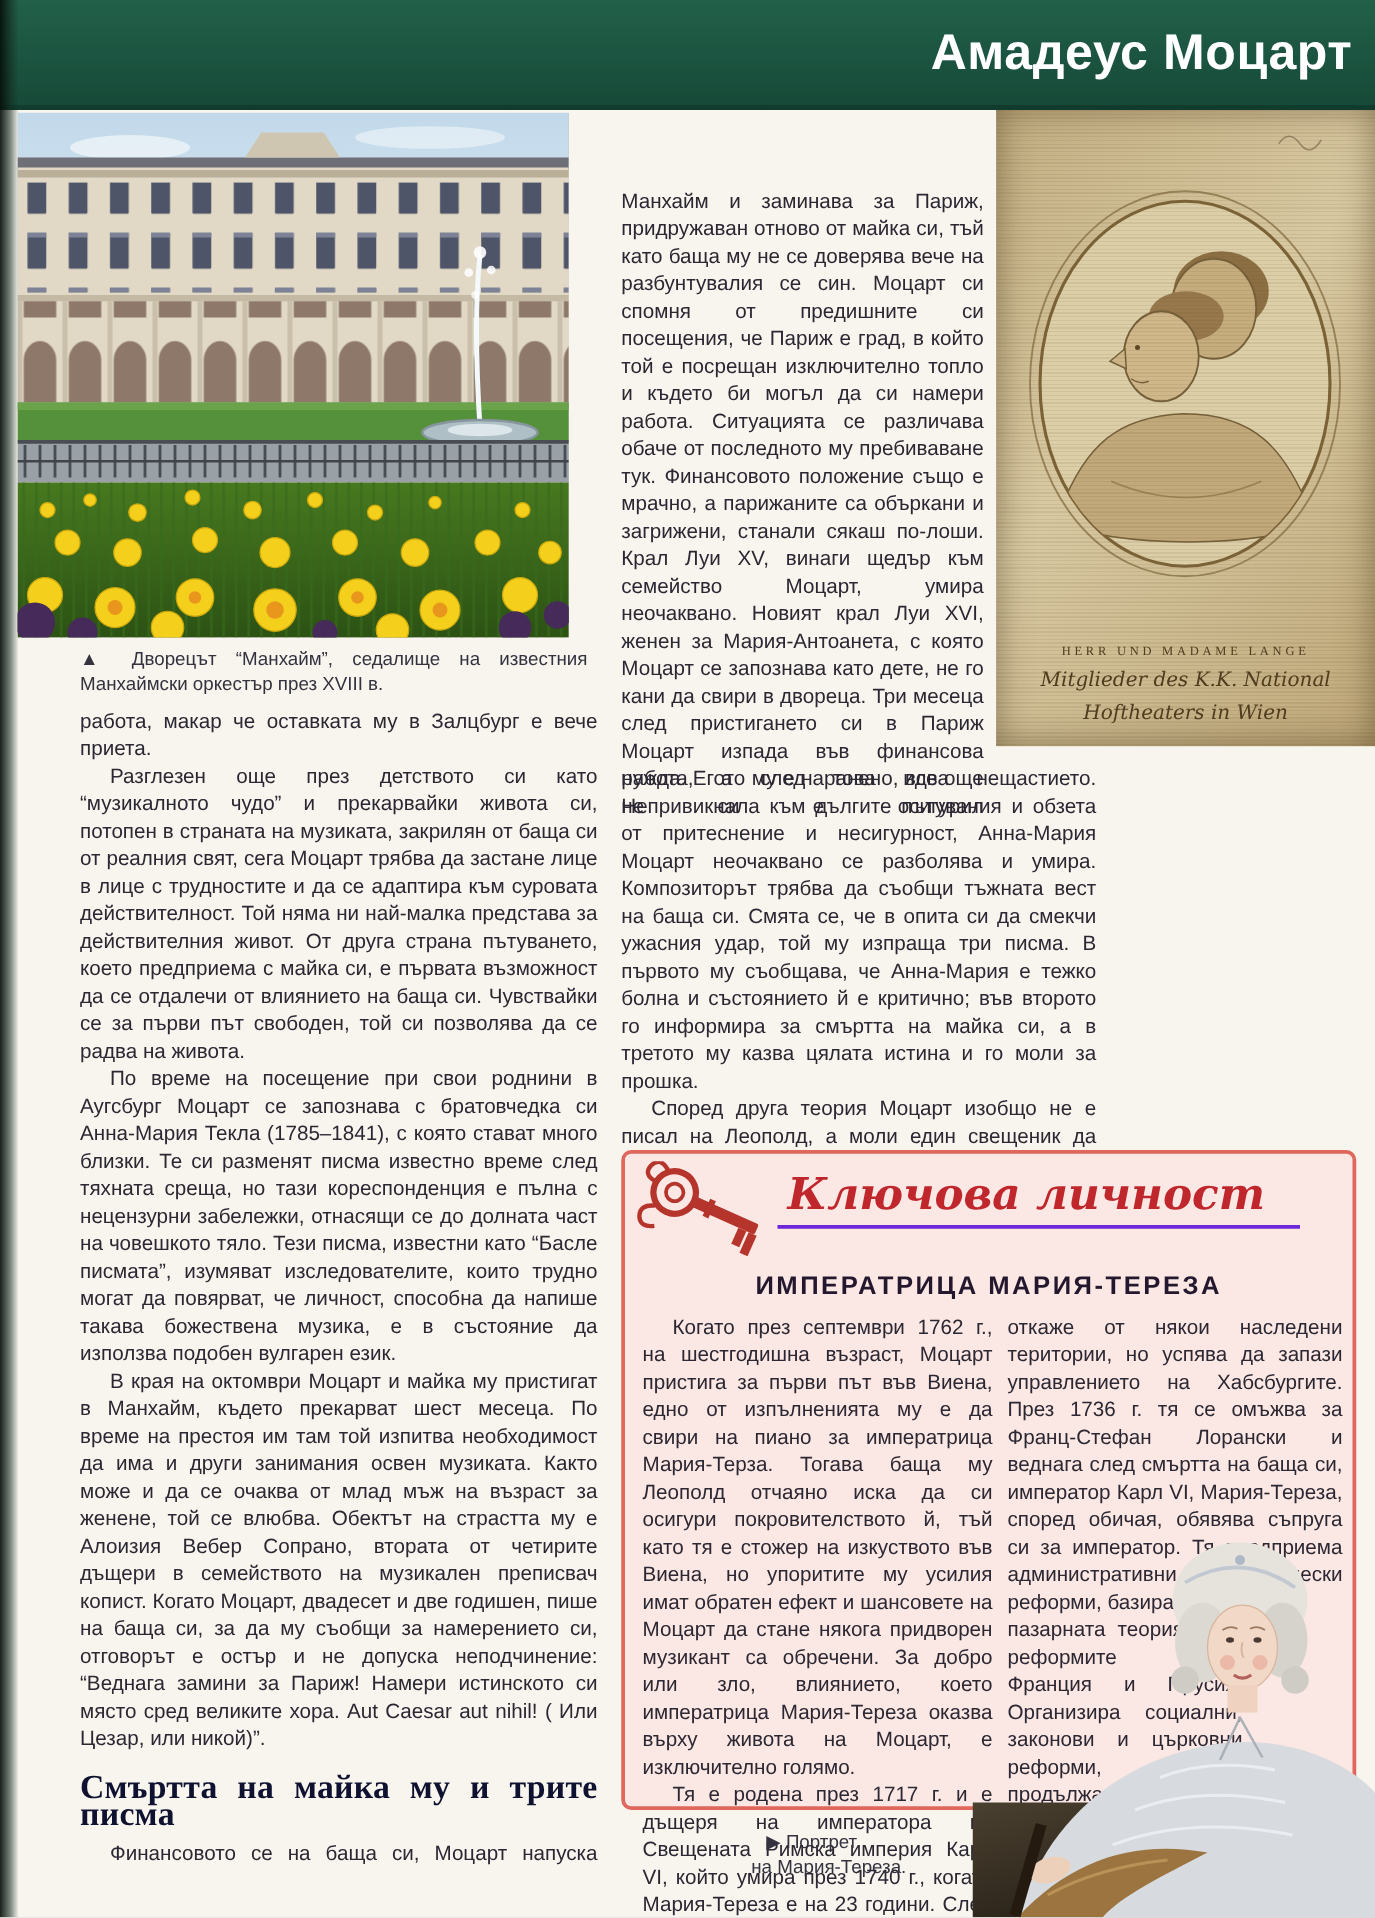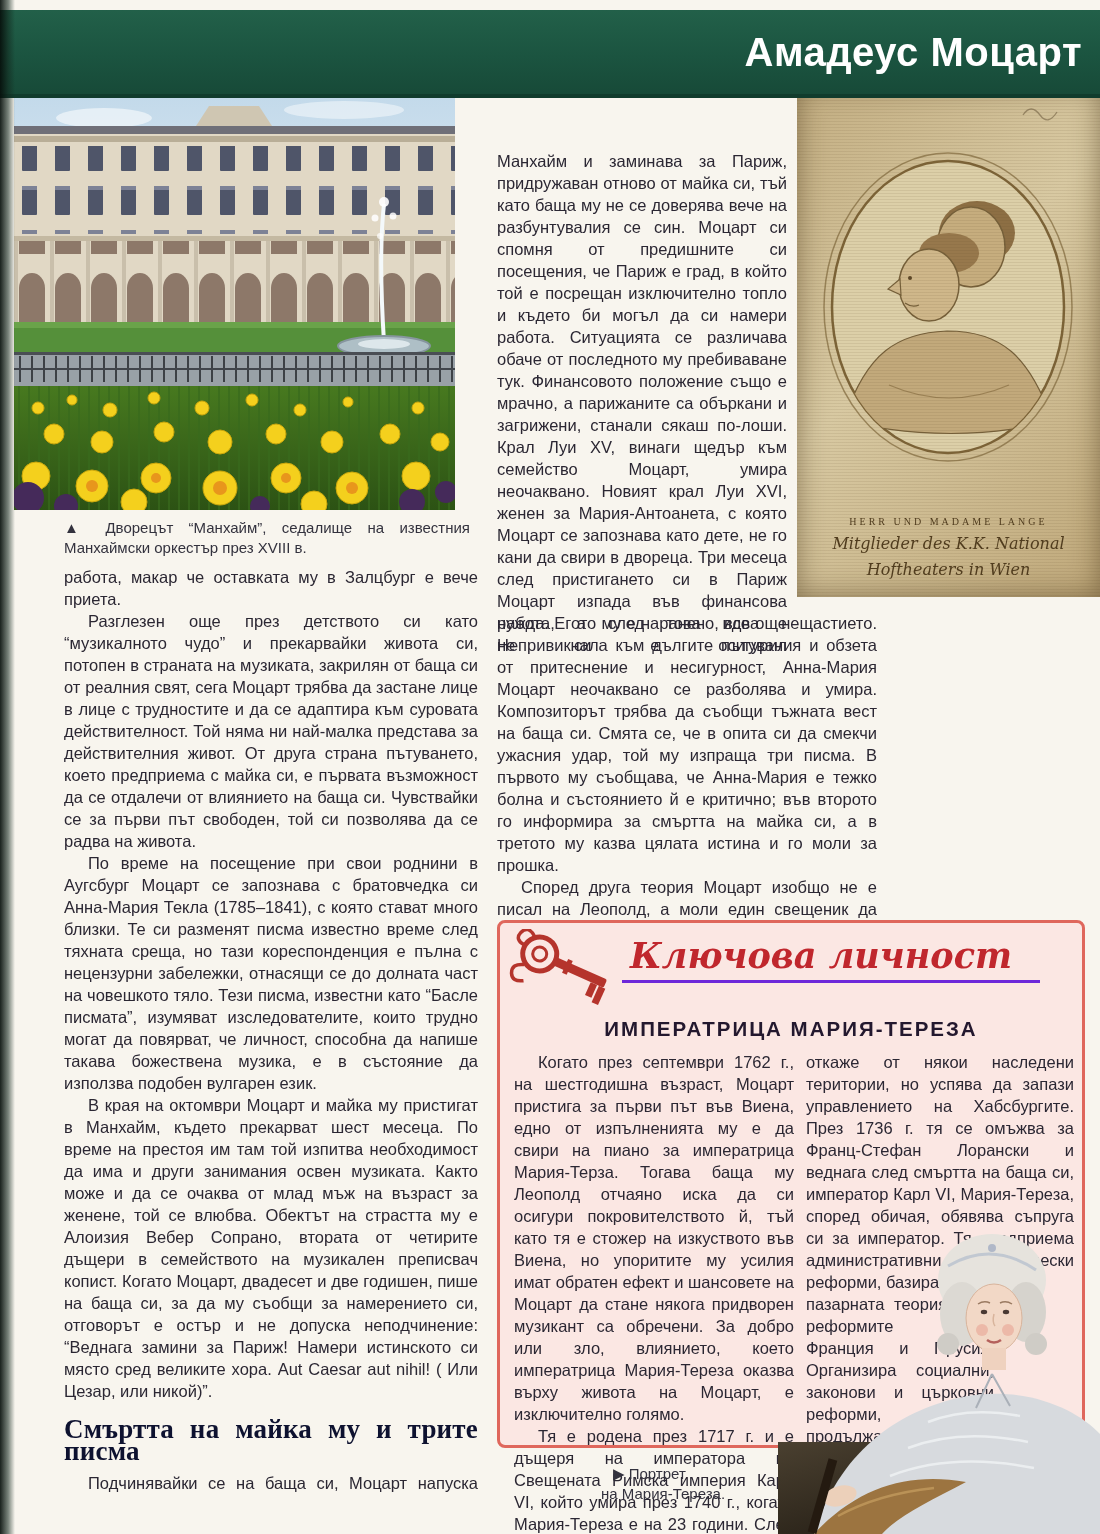--- a/index.html
+++ b/index.html
@@ -1,19 +1,19 @@
 <!DOCTYPE html>
 <html><head>
 <meta charset="utf-8">
 <style>
   html,body{margin:0;padding:0;background:#ddd;}
   .page{position:relative;width:1100px;height:1534px;background:#f8f5ee;overflow:hidden;
         font-family:"Liberation Sans",sans-serif;color:#2b2733;margin:0 auto;}
   
-  .header{position:absolute;left:0;top:10px;width:100%;height:84px;
+  .header{position:absolute;left:0;top:0;width:100%;height:84px;
           background:linear-gradient(180deg,#226049 0%,#1b5440 55%,#174a38 100%);
           border-bottom:4px solid #113c2d;display:flex;align-items:center;justify-content:flex-end;z-index:2;text-align:center;}
   .header-title{font-size:40px;font-weight:700;color:#ffffff;padding-right:18px;letter-spacing:.5px;}
   .spine{position:absolute;left:0;top:0;width:15px;height:100%;z-index:40;pointer-events:none;
          background:linear-gradient(90deg,rgba(6,15,11,.92) 0%,rgba(18,40,30,.55) 55%,rgba(18,40,30,0) 100%);}
   
   .palace-photo{position:absolute;left:14px;top:90px;width:441px;height:420px;
                 box-shadow:inset 0 0 0 1px rgba(0,0,0,.25);}
   svg{display:block;}
   .caption{font-size:15px;line-height:20px;color:#33323e;}
@@ -168,21 +168,21 @@
     </svg>
   </div>
   <div class="palace-caption caption">▲ Дворецът “Манхайм”, седалище на известния Манхаймски оркестър през XVIII в.</div>
 
   <div class="col-left body-text">
     <p>работа, макар че оставката му в Залцбург е вече приета.</p>
     <p class="ind">Разглезен още през детството си като “музикалното чудо” и прекарвайки живота си, потопен в страната на музиката, закрилян от баща си от реалния свят, сега Моцарт трябва да застане лице в лице с трудностите и да се адаптира към суровата действителност. Той няма ни най-малка представа за действителния живот. От друга страна пътуването, което предприема с майка си, е първата възможност да се отдалечи от влиянието на баща си. Чувствайки се за първи път свободен, той си позволява да се радва на живота.</p>
     <p class="ind">По време на посещение при свои роднини в Аугсбург Моцарт се запознава с братовчедка си Анна-Мария Текла (1785–1841), с която стават много близки. Те си разменят писма известно време след тяхната среща, но тази кореспонденция е пълна с нецензурни забележки, отнасящи се до долната част на човешкото тяло. Тези писма, известни като “Басле писмата”, изумяват изследователите, които трудно могат да повярват, че личност, способна да напише такава божествена музика, е в състояние да използва подобен вулгарен език.</p>
     <p class="ind">В края на октомври Моцарт и майка му пристигат в Манхайм, където прекарват шест месеца. По време на престоя им там той изпитва необходимост да има и други занимания освен музиката. Както може и да се очаква от млад мъж на възраст за женене, той се влюбва. Обектът на страстта му е Алоизия Вебер Сопрано, втората от четирите дъщери в семейството на музикален преписвач копист. Когато Моцарт, двадесет и две годишен, пише на баща си, за да му съобщи за намерението си, отговорът е остър и не допуска неподчинение: “Веднага замини за Париж! Намери истинското си място сред великите хора. Aut Caesar aut nihil! ( Или Цезар, или никой)”.</p>
     <h2 class="section-heading">Смъртта на майка му и трите писма</h2>
-    <p class="ind force-last">Подчинявайки се на баща си, Моцарт напуска</p>
+    <p class="ind force-last">Финансовото се на баща си, Моцарт напуска</p>
   </div>
 
   <div class="col-center body-text force-last">Манхайм и заминава за Париж, придружаван отново от майка си, тъй като баща му не се доверява вече на разбунтувалия се син. Моцарт си спомня от предишните си посещения, че Париж е град, в който той е посрещан изключително топло и където би могъл да си намери работа. Ситуацията се различава обаче от последното му пребиваване тук. Финансовото положение също е мрачно, а парижаните са объркани и загрижени, станали сякаш по-лоши. Крал Луи XV, винаги щедър към семейство Моцарт, умира неочаквано. Новият крал Луи XVI, женен за Мария-Антоанета, с която Моцарт се запознава като дете, не го кани да свири в двореца. Три месеца след пристигането си в Париж Моцарт изпада във финансова нужда. Егото му е наранено, все още не си е осигурил</div>
 
   <div class="engraving">
     <svg width="303" height="512" viewBox="0 0 303 512">
       <defs>
         <clipPath id="ovalclip">
             <ellipse cx="151" cy="222" rx="116" ry="146"></ellipse>
           </clipPath>

